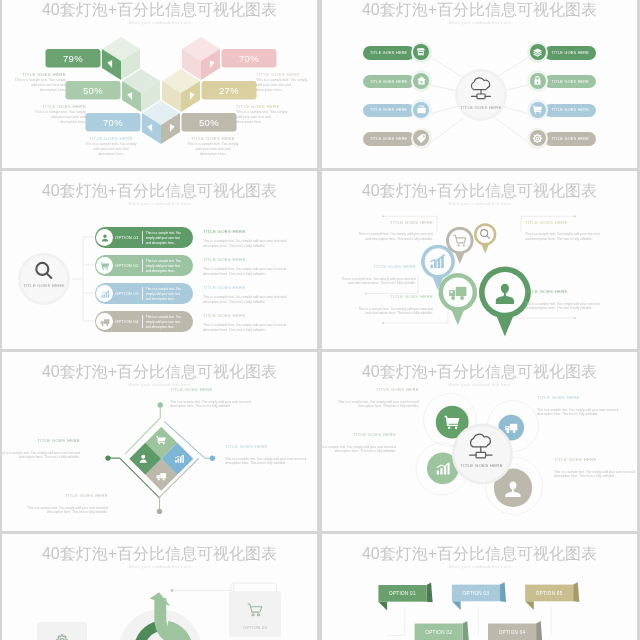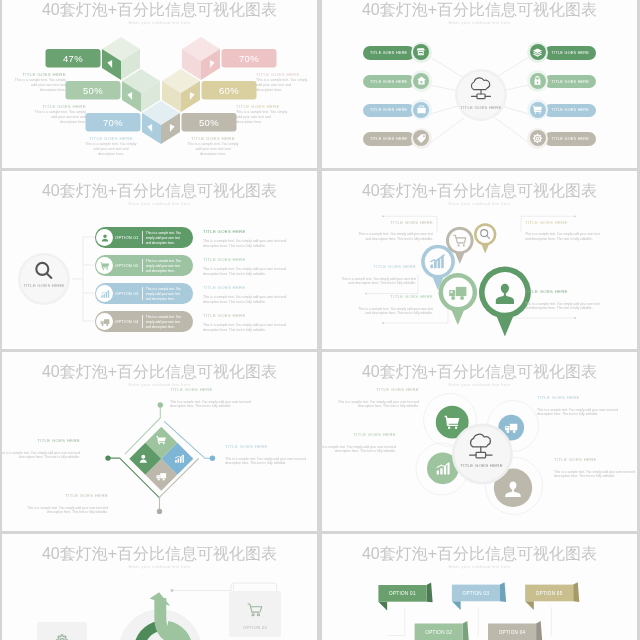--- a/index.html
+++ b/index.html
@@ -110,25 +110,25 @@
 
       <g>
         <path d="M179 79 L160 91 L179 103 L198 91 Z" fill="#f1eedc"></path>
         <path d="M160 91 L160 110 L179 122 L179 103 Z" fill="#e8e2c5"></path>
         <path d="M198 91 L198 110 L179 122 L179 103 Z" fill="#d9cf9f"></path>
         <path d="M192.7 104.4 L187.9 102.1 L187.9 110.1 Z" fill="#fbfaf4"></path>
       </g>
     </g>
   </svg>
 
-  <div class="pct" style="left:43.5px;top:59px;width:55px;height:18.5px;">47%</div>
+  <div class="pct" style="left:43.5px;top:59px;width:55px;height:18.5px;">79%</div>
   <div class="pct" style="left:63.5px;top:91px;width:55px;height:18.5px;">50%</div>
   <div class="pct" style="left:83.5px;top:123px;width:55px;height:18.5px;">70%</div>
   <div class="pct" style="left:219.5px;top:59px;width:55px;height:18.5px;">70%</div>
-  <div class="pct" style="left:199.5px;top:91px;width:55px;height:18.5px;">60%</div>
+  <div class="pct" style="left:199.5px;top:91px;width:55px;height:18.5px;">27%</div>
   <div class="pct" style="left:179.5px;top:123px;width:55px;height:18.5px;">50%</div>
 
   <div class="cap ra" style="left:12px;top:82px;width:52px;color:#a3bfa5;">
     <div class="t">TITLE GOES HERE</div>
     <div class="b">This is a sample text. You simply add your own text and description here.</div>
   </div>
   <div class="cap ra" style="left:32px;top:114px;width:52px;color:#b3cab5;">
     <div class="t">TITLE GOES HERE</div>
     <div class="b">This is a sample text. You simply add your own text and description here.</div>
   </div>

